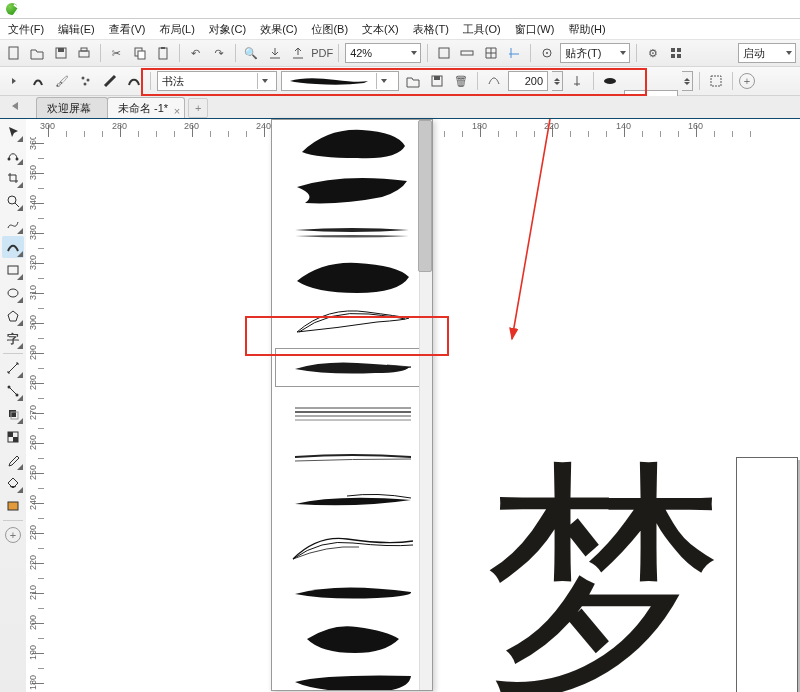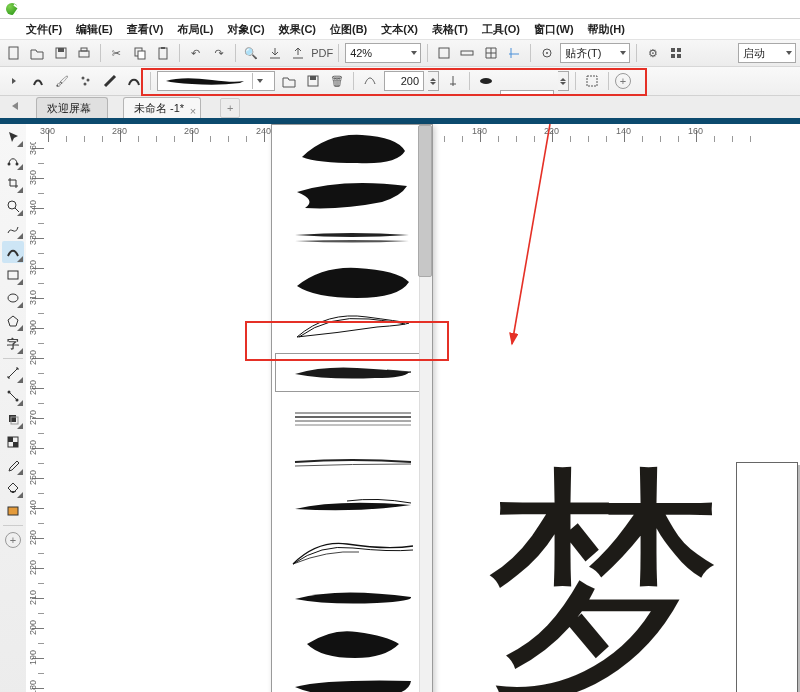--- a/index.html
+++ b/index.html
@@ -34,24 +34,23 @@
   .app-icon::after{
     content:'';position:absolute;left:5px;top:2px;width:5px;height:8px;
     border:2px solid #fff;border-left:none;border-bottom:none;transform:rotate(35deg);
   }
   
   .menubar {
     height: 20px;
     background: #fff;
     display: flex;
     align-items: center;
-    padding: 0 20px;
+    padding: 0 2px;
     gap: 2px;
     border-bottom:1px solid #e3e3e3;
-    font-weight:bold;
   }
   .menubar .menu-item {
     padding: 2px 6px;
     cursor: default;
   }
   
   .toolbar {
     height: 26px;
     background: linear-gradient(#f7f7f7,#ececec);
     display: flex;
@@ -114,21 +113,21 @@
   .spinner{
     display:flex;flex-direction:column;justify-content:center;align-items:center;gap:1px;
     width:10px;height:18px;border:1px solid #a8a8a8;border-left:none;background:#f3f3f3;
   }
   .spinner .up{border-left:3px solid transparent;border-right:3px solid transparent;border-bottom:3px solid #555;}
   .spinner .down{border-left:3px solid transparent;border-right:3px solid transparent;border-top:3px solid #555;}
   .num-box{border:1px solid #a8a8a8;background:#fff;height:18px;line-height:18px;padding:0 4px;min-width:30px;text-align:right;}
   .red-box1{position:absolute;left:141px;top:1px;width:502px;height:24px;border:2px solid #e53026;pointer-events:none;}
   
   .doctabs{
-    height:22px;background:#ededed;display:flex;align-items:flex-end;padding-left:36px;gap:16px;border-bottom:6px solid #0c4a6e;
+    height:22px;background:#ededed;display:flex;align-items:flex-end;padding-left:36px;gap:0;border-bottom:1px solid #0c4a6e;
     position:relative;
   }
   .doctab{
     height:20px;line-height:20px;padding:0 16px 0 10px;border:1px solid #b5b5b5;border-bottom:none;
     background:#f7f7f7;border-top-left-radius:3px;border-top-right-radius:3px;
     position:relative;font-size:11px;margin-right:-1px;
     display:flex;align-items:center;gap:4px;
   }
   .doctab.inactive{background:#e0e0e0;}
   .doctab .close{font-size:11px;color:#888;position:absolute;right:4px;top:3px;}
@@ -356,20 +355,26 @@
         <path d="M2 12L12 2" stroke="#333" stroke-width="3"></path>
       </svg>
     </div>
   <div class="tb-btn">
       <svg width="14" height="14">
         <path d="M2 11c2-7 8-7 10 0" fill="none" stroke="#333" stroke-width="2"></path>
       </svg>
     </div>
   <div class="sep"></div>
 
+  <div class="select-box" style="width:110px;">
+    <span>书法</span>
+    <div class="dd" style="margin-left:auto;">
+        <div></div>
+      </div>
+  </div>
 
   <div class="select-box" style="width:108px;">
     <svg width="86" height="14">
       <path d="M4 7 Q 20 2 50 6 Q 72 9 82 7 L 78 9 Q 55 12 30 10 Q 12 9 4 7 Z" fill="#111"></path>
     </svg>
     <div class="dd">
         <div></div>
       </div>
   </div>
 

